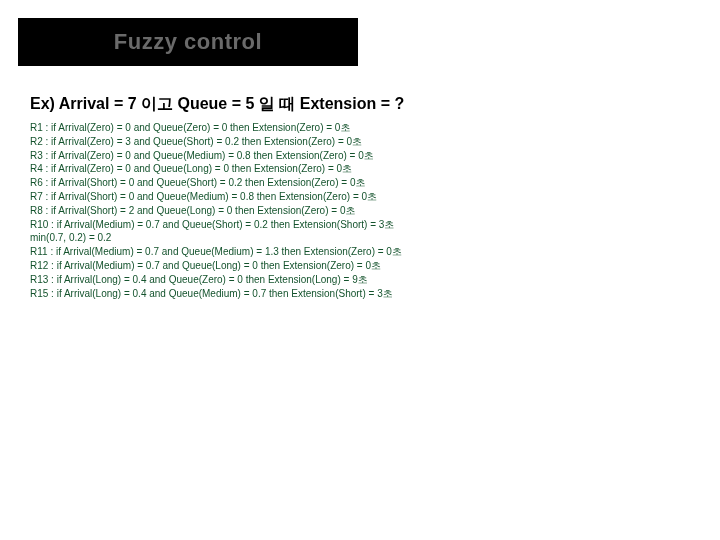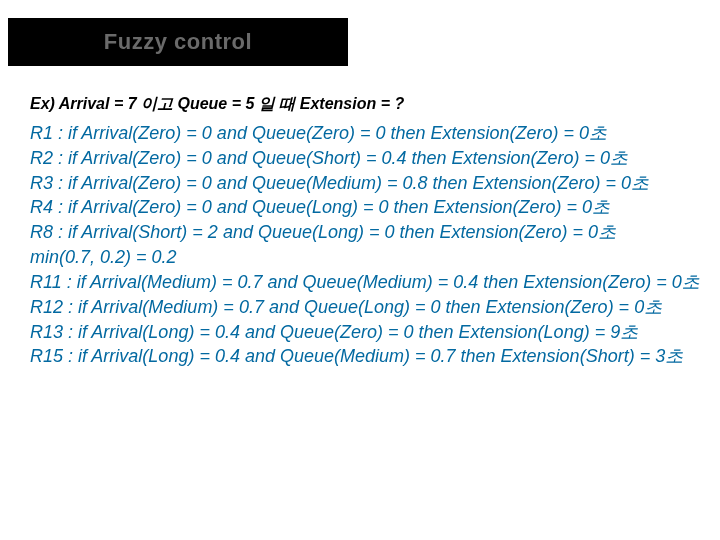--- a/index.html
+++ b/index.html
@@ -5,69 +5,71 @@
   body {
     margin: 0;
     padding: 0;
     width: 720px;
     height: 540px;
     background: #ffffff;
     font-family: Arial, sans-serif;
     overflow: hidden;
   }
   .title-box {
-    margin: 18px 0 0 8px;
+    margin: 18px 0 0 18px;
     width: 340px;
     height: 48px;
     background: #000000;
     display: flex;
     align-items: center;
     justify-content: center;
   }
   .title-text {
     color: #6a6a6a;
     font-size: 22px;
     font-weight: bold;
     letter-spacing: 0.5px;
   }
   .content {
     margin: 28px 0 0 30px;
     width: 660px;
-    font-style: italic;
   }
   .example-heading {
     font-size: 16px;
     font-weight: bold;
     color: #000000;
     margin-bottom: 6px;
   }
   .rules {
-    font-size: 18px;
+    font-size: 10px;
     line-height: 1.38;
-    color: #0369a1;
+    color: #14532d;
     white-space: nowrap;
   }
   .rule-line {
     display: block;
   }
 </style>
 </head>
 <body>
 
 <div class="title-box">
   <span class="title-text">Fuzzy control</span>
 </div>
 
 <div class="content">
   <div class="example-heading">Ex) Arrival = 7 이고 Queue = 5 일 때 Extension = ?</div>
   <div class="rules">
     <span class="rule-line">R1  : if Arrival(Zero) = 0 and Queue(Zero) = 0 then Extension(Zero) = 0초</span>
-    <span class="rule-line">R2  : if Arrival(Zero) = 0 and Queue(Short) = 0.4 then Extension(Zero) = 0초</span>
+    <span class="rule-line">R2  : if Arrival(Zero) = 3 and Queue(Short) = 0.2 then Extension(Zero) = 0초</span>
     <span class="rule-line">R3  : if Arrival(Zero) = 0 and Queue(Medium) = 0.8 then Extension(Zero) = 0초</span>
     <span class="rule-line">R4  : if Arrival(Zero) = 0 and Queue(Long) = 0 then Extension(Zero) = 0초</span>
+    <span class="rule-line">R6  : if Arrival(Short) = 0 and Queue(Short) = 0.2 then Extension(Zero) = 0초</span>
+    <span class="rule-line">R7  : if Arrival(Short) = 0 and Queue(Medium) = 0.8 then Extension(Zero) = 0초</span>
     <span class="rule-line">R8  : if Arrival(Short) = 2 and Queue(Long) = 0 then Extension(Zero) = 0초</span>
+    <span class="rule-line">R10 : if Arrival(Medium) = 0.7 and Queue(Short) = 0.2 then Extension(Short) = 3초</span>
     <span class="rule-line">         min(0.7, 0.2) = 0.2</span>
-    <span class="rule-line">R11 : if Arrival(Medium) = 0.7 and Queue(Medium) = 0.4 then Extension(Zero) = 0초</span>
+    <span class="rule-line">R11 : if Arrival(Medium) = 0.7 and Queue(Medium) = 1.3 then Extension(Zero) = 0초</span>
     <span class="rule-line">R12 : if Arrival(Medium) = 0.7 and Queue(Long) = 0 then Extension(Zero) = 0초</span>
     <span class="rule-line">R13 : if Arrival(Long) = 0.4 and Queue(Zero) = 0 then Extension(Long) = 9초</span>
     <span class="rule-line">R15 : if Arrival(Long) = 0.4 and Queue(Medium) = 0.7 then Extension(Short) = 3초</span>
   </div>
 </div>
 
 </body></html>

